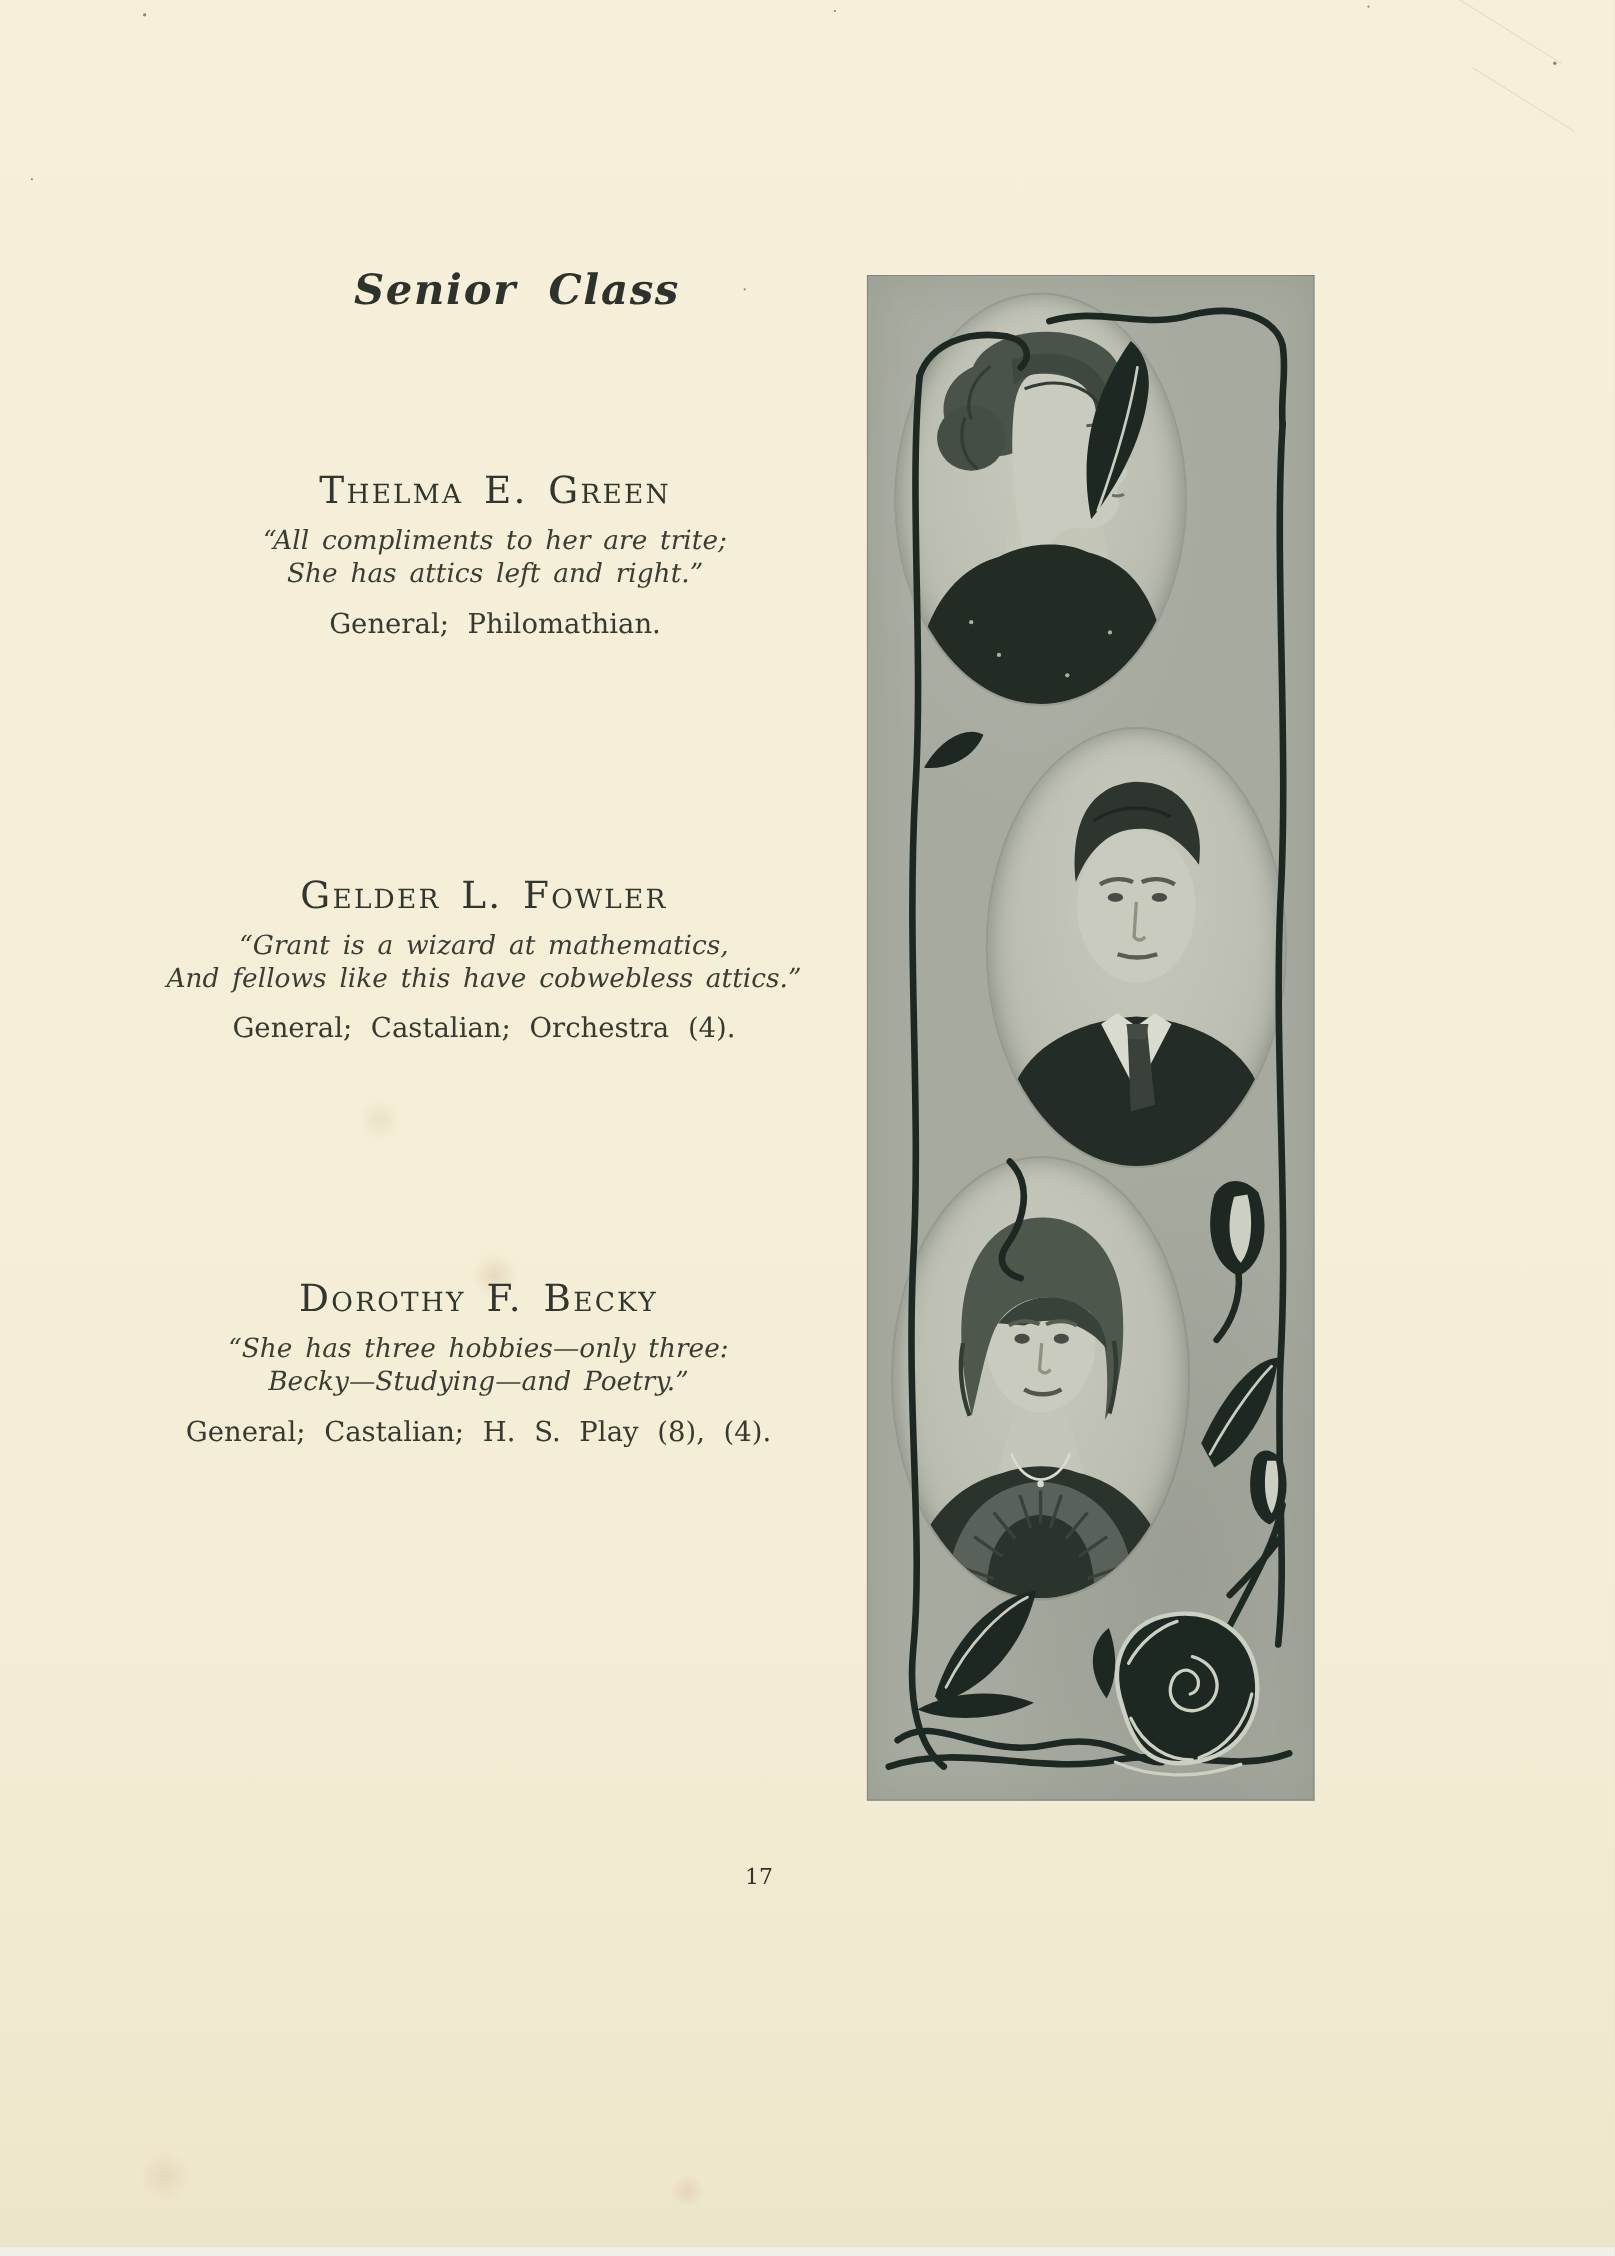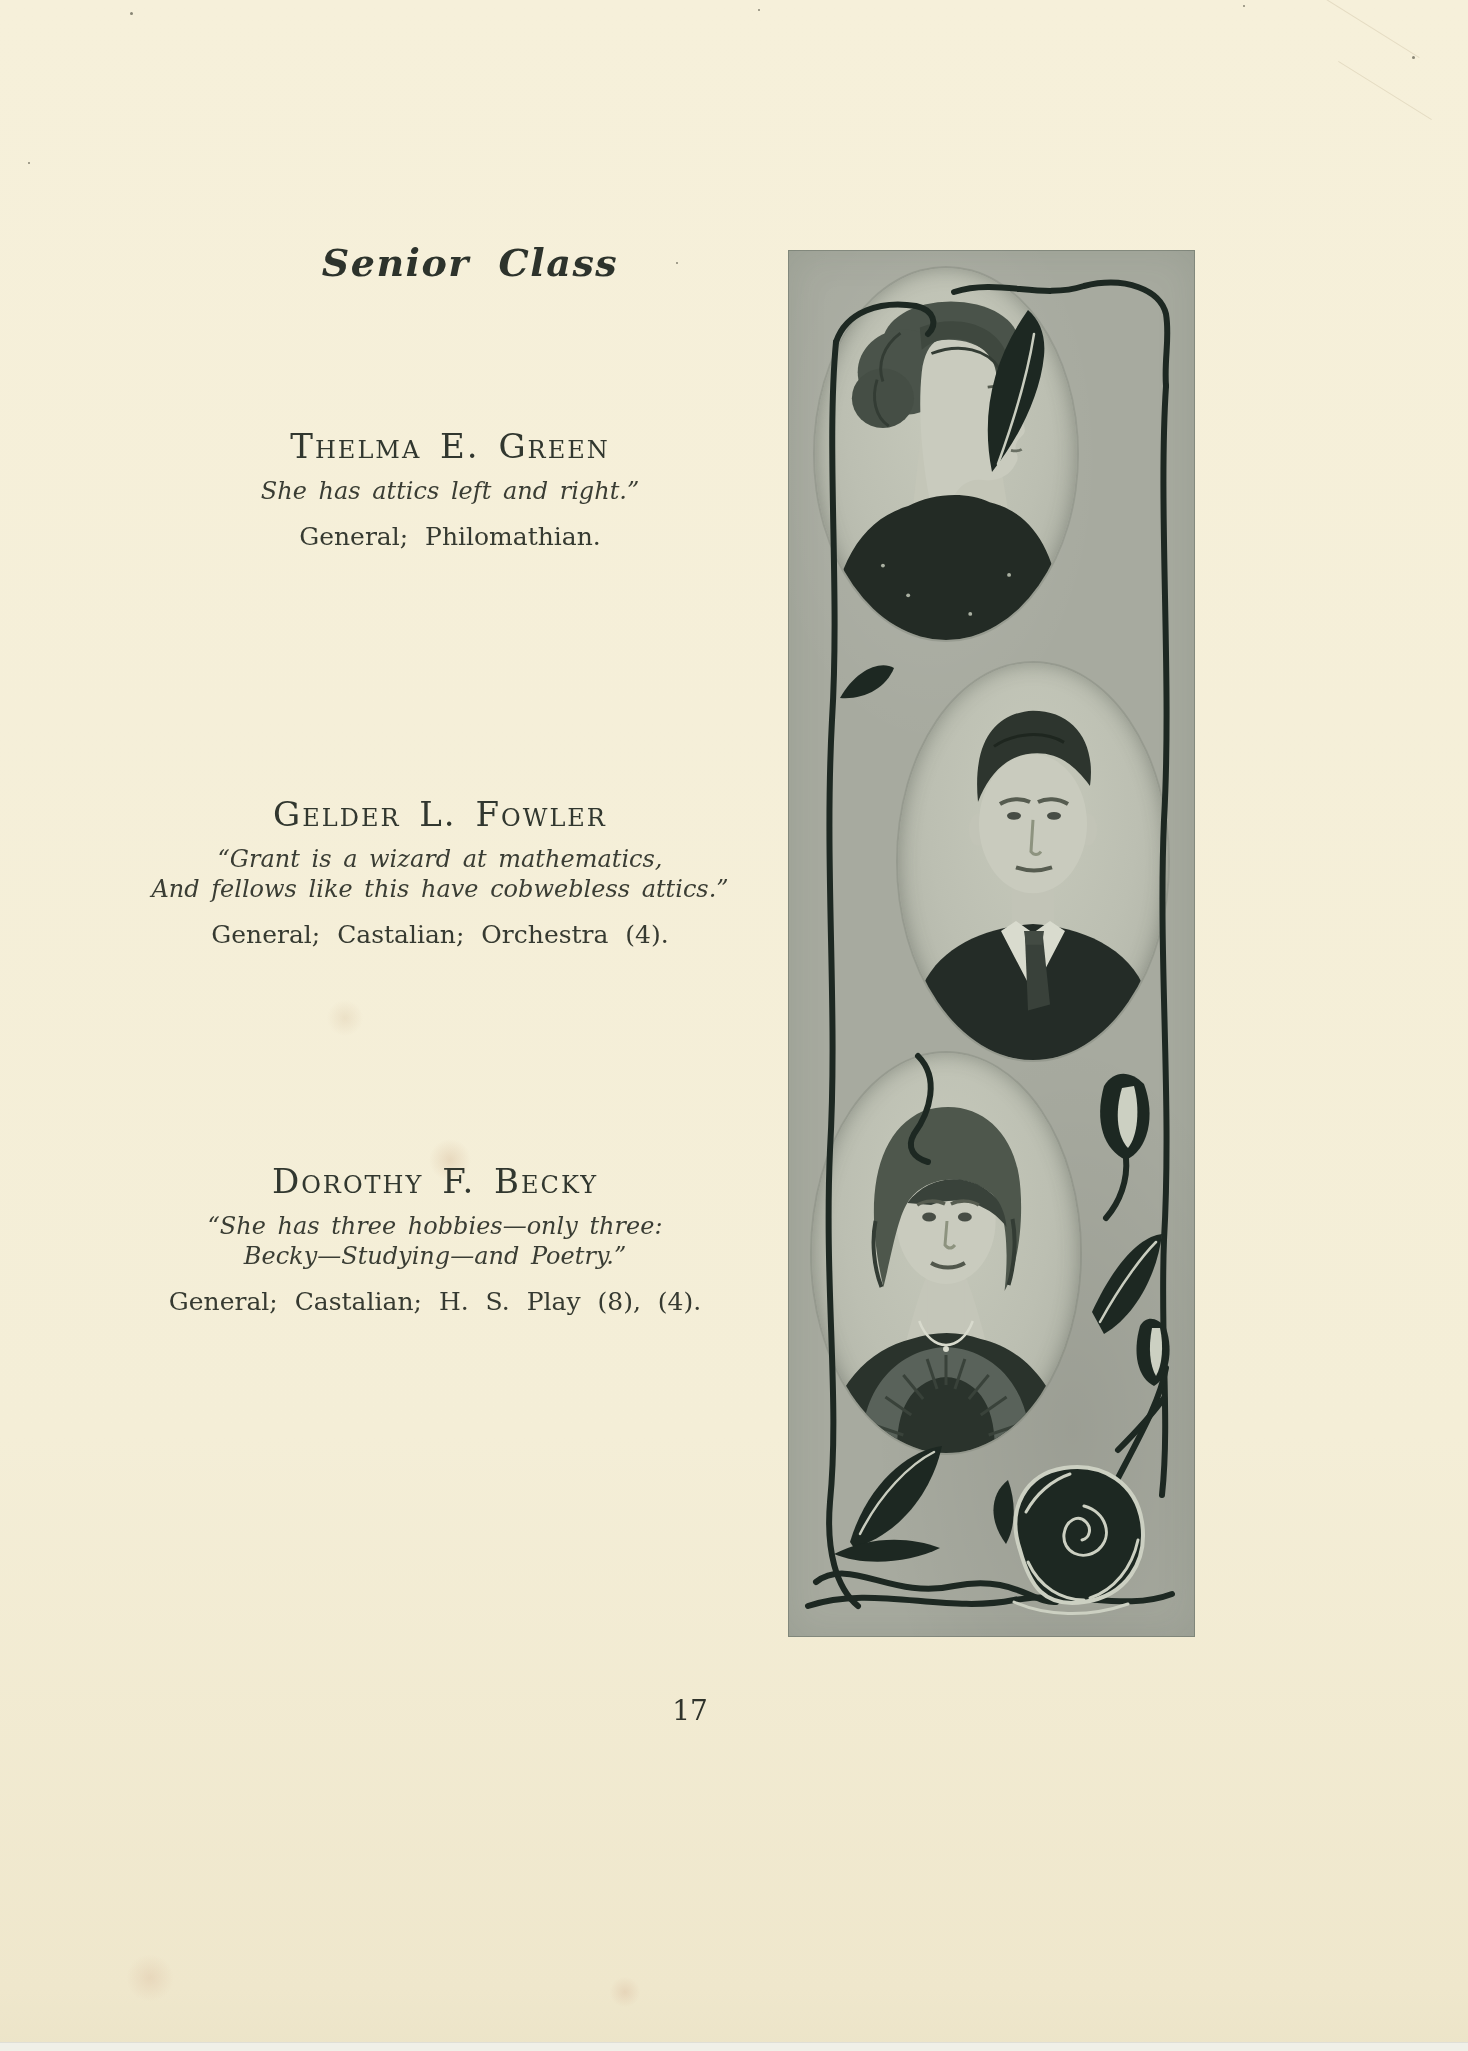--- a/index.html
+++ b/index.html
@@ -28,21 +28,21 @@
     letter-spacing:1.5px;word-spacing:14px;font-style:italic;
   }
   .entry{position:absolute;width:780px;text-align:center;}
   .entry-name{
     font-variant:small-caps;font-size:34px;color:#31372f;
     letter-spacing:2px;line-height:32px;word-spacing:6px;
   }
   .entry-quote{margin-top:14px;font-style:italic;font-size:24px;line-height:30px;color:#3a3d34;word-spacing:4px;}
   .entry-activities{margin-top:16px;font-size:25px;color:#363a31;word-spacing:9px;line-height:30px;}
 
-  .page-number{position:absolute;top:1694px;left:650px;width:80px;text-align:center;font-size:28px;color:#2f332b;}
+  .page-number{position:absolute;top:1694px;left:650px;width:80px;text-align:center;font-size:20px;color:#2f332b;}
 
   .photo-strip{
     position:absolute;left:788px;top:250px;width:407px;height:1387px;
     background:
       radial-gradient(ellipse 60% 30% at 35% 15%, rgba(255,255,255,.10), rgba(255,255,255,0) 70%),
       radial-gradient(ellipse 70% 40% at 70% 85%, rgba(0,0,0,.07), rgba(0,0,0,0) 70%),
       #a7aa9f;
     box-shadow:inset 0 0 0 1px rgba(45,55,45,.25), inset 0 0 40px rgba(60,70,60,.12);
   }
   .oval{
@@ -66,20 +66,21 @@
   <div class="speck" style="left:676px;top:262px;width:2px;height:2px;"></div>
   <div class="scratch" style="left:1290px;top:20px;width:140px;height:1px;"></div>
   <div class="scratch" style="left:1330px;top:90px;width:110px;height:1px;"></div>
   <div class="bottom-edge"></div>
 
   <div class="title">Senior Class</div>
 
   <div class="entry" style="top:430px;left:60px;">
     <div class="entry-name">Thelma E. Green</div>
     <div class="entry-quote">
+      <div>“All compliments to her are trite;</div>
       <div>She has attics left and right.”</div>
     </div>
     <div class="entry-activities">General; Philomathian.</div>
   </div>
 
   <div class="entry" style="top:798px;left:50px;">
     <div class="entry-name">Gelder L. Fowler</div>
     <div class="entry-quote">
       <div>“Grant is a wizard at mathematics,</div>
       <div>And fellows like this have cobwebless attics.”</div>

